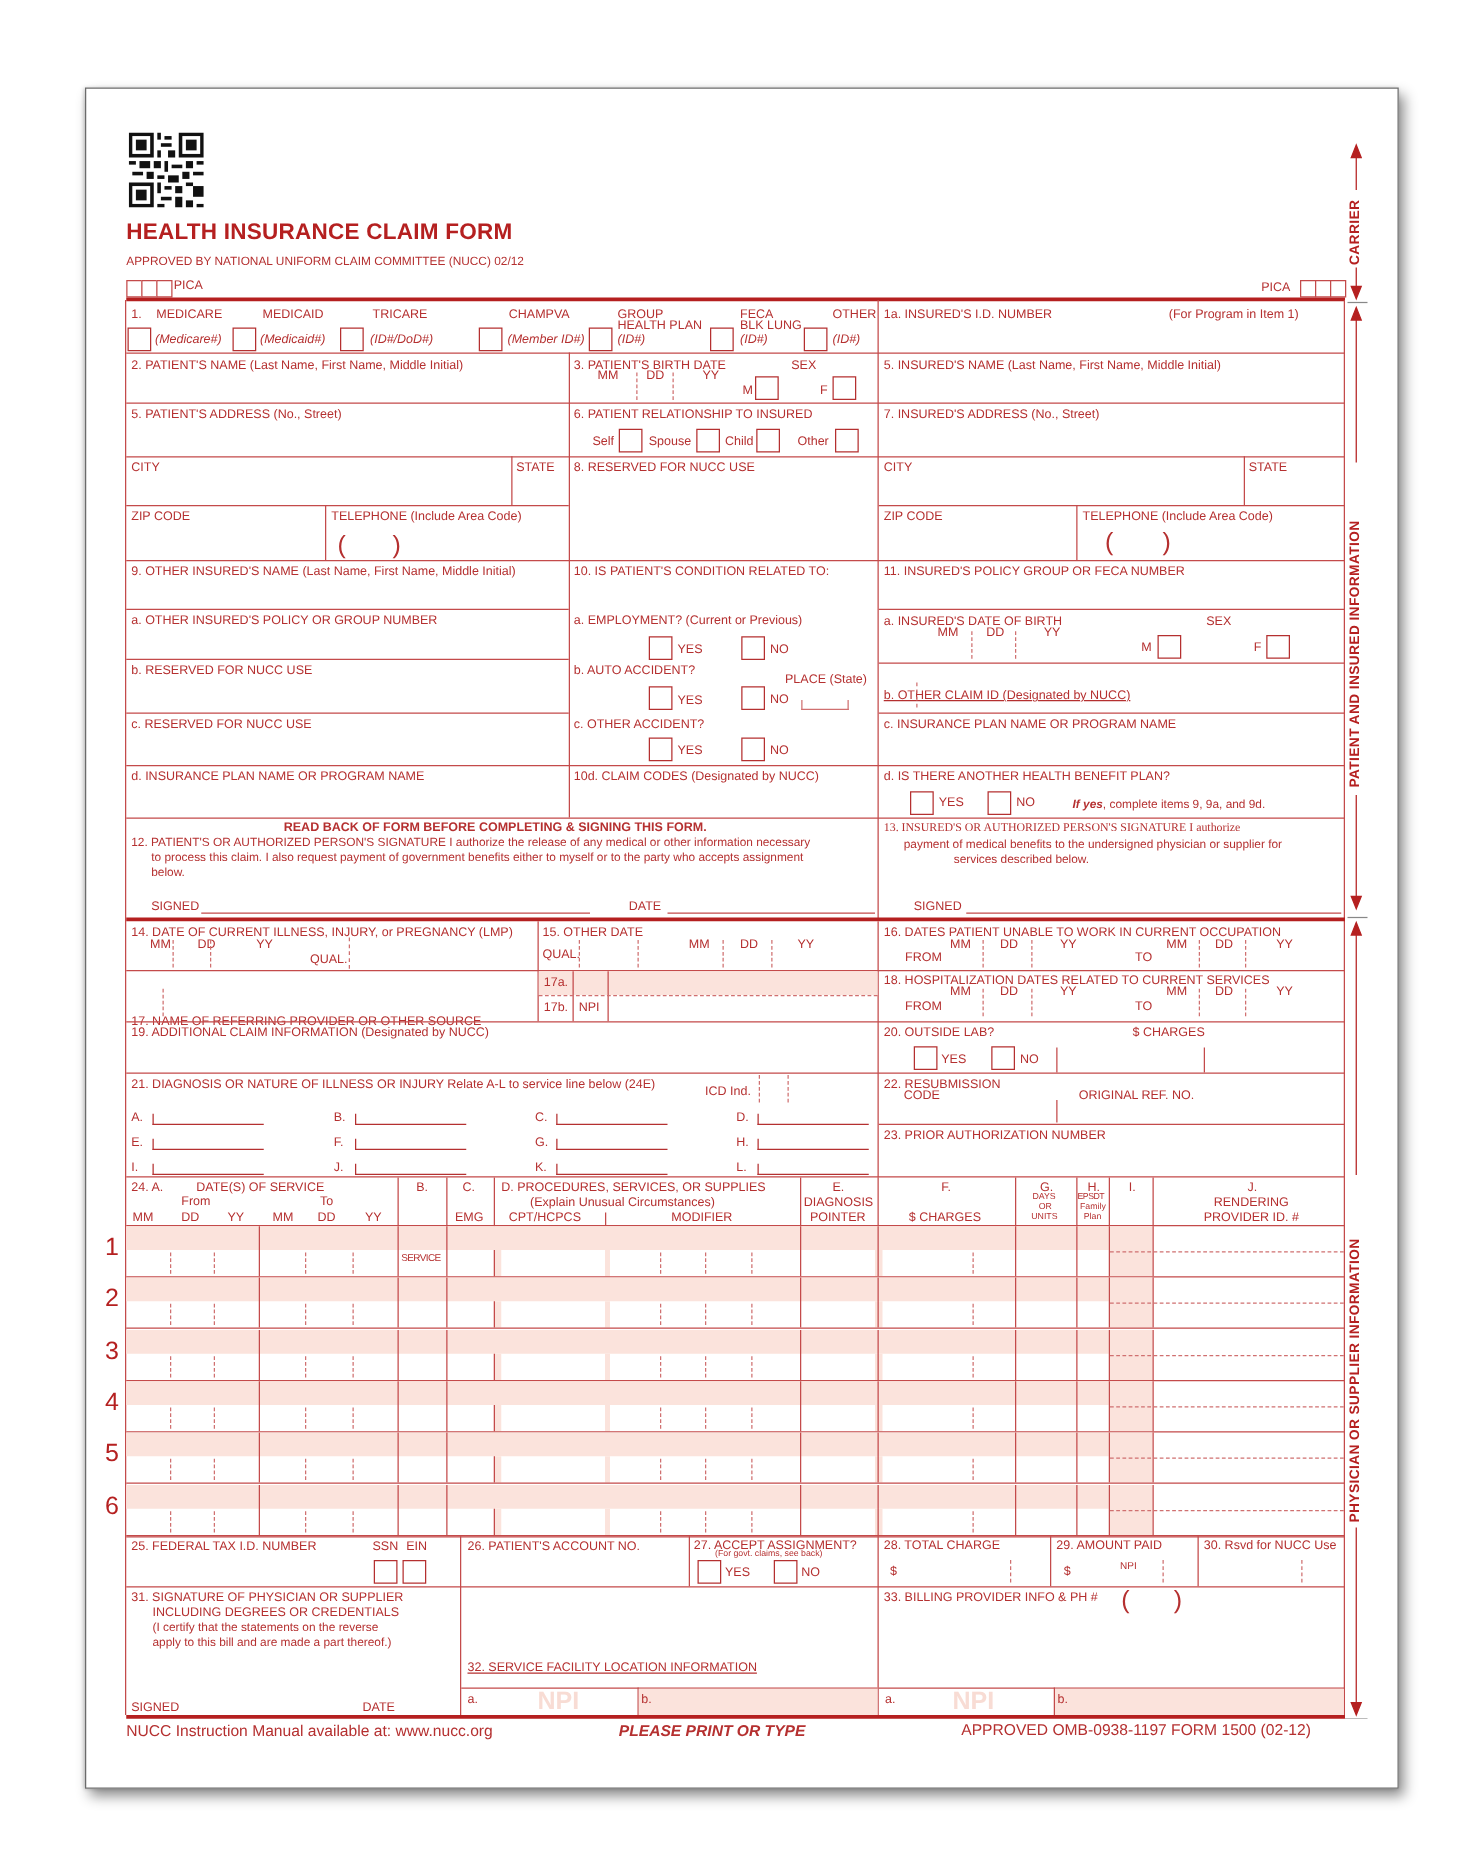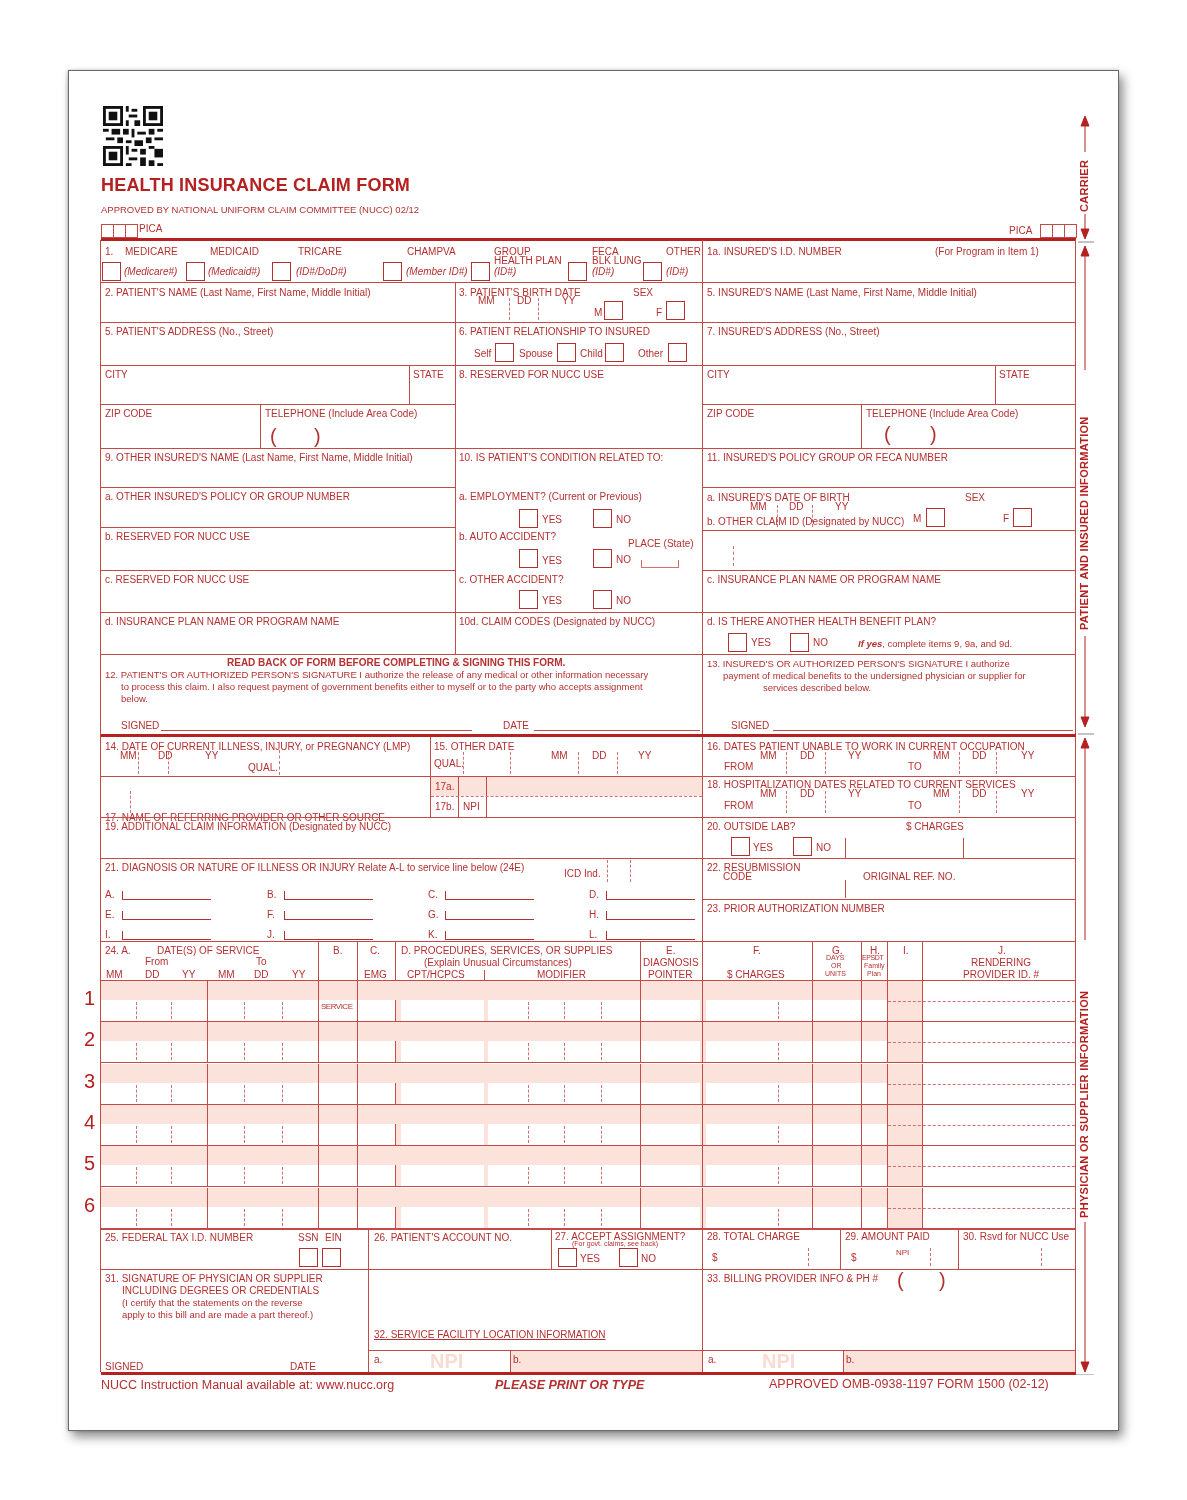--- a/index.html
+++ b/index.html
@@ -223,21 +223,21 @@
 <div class="hl" style="left:703px;top:530px;width:373px;"></div>
 
 <div class="t" style="left:105px;top:531px;">b. RESERVED FOR NUCC USE</div>
 <div class="t" style="left:459px;top:531px;">b. AUTO ACCIDENT?</div>
 <div class="t" style="left:628px;top:538px;">PLACE (State)</div>
 <div class="cb" style="left:519px;top:549px;"></div>
 <div class="t" style="left:542px;top:555px;">YES</div>
 <div class="cb" style="left:593px;top:549px;"></div>
 <div class="t" style="left:616px;top:554px;">NO</div>
 <div class="abs" style="left:641px;top:560px;width:36px;height:7px;border-left:1px solid #d07070;border-right:1px solid #d07070;border-bottom:1px solid #d07070;"></div>
-<div class="t" style="left:707px;top:516px;">b. OTHER CLAIM ID (Designated by NUCC)</div>
+<div class="t" style="left:707px;top:551px;text-decoration:underline;">b. OTHER CLAIM ID (Designated by NUCC)</div>
 <div class="dv" style="left:733px;top:546px;height:20px;"></div>
 <div class="abs" style="left:703px;top:546px;width:372px;height:24px;"></div>
 
 <div class="hl" style="left:101px;top:570px;width:354px;"></div>
 <div class="hl" style="left:703px;top:570px;width:373px;"></div>
 
 <div class="t" style="left:105px;top:574px;">c. RESERVED FOR NUCC USE</div>
 <div class="t" style="left:459px;top:574px;">c. OTHER ACCIDENT?</div>
 <div class="cb" style="left:519px;top:590px;"></div>
 <div class="t" style="left:542px;top:595px;">YES</div>
@@ -262,21 +262,21 @@
 <div class="hl" style="left:101px;top:654px;width:975px;"></div>
 
 <div class="t" style="left:227px;top:657px;font-weight:bold;">READ BACK OF FORM BEFORE COMPLETING &amp; SIGNING THIS FORM.</div>
 <div class="t" style="left:105px;top:669px;font-size:9.5px;">12. PATIENT'S OR AUTHORIZED PERSON'S SIGNATURE  I authorize the release of any medical or other information necessary</div>
 <div class="t" style="left:121px;top:681px;font-size:9.5px;">to process this claim. I also request payment of government benefits either to myself or to the party who accepts assignment</div>
 <div class="t" style="left:121px;top:693px;font-size:9.5px;">below.</div>
 <div class="t" style="left:121px;top:720px;">SIGNED</div>
 <div class="hl" style="left:161px;top:730px;width:311px;"></div>
 <div class="t" style="left:503px;top:720px;">DATE</div>
 <div class="hl" style="left:534px;top:730px;width:166px;"></div>
-<div class="t" style="left:707px;top:658px;font-size:9.5px;">13. INSURED'S OR AUTHORIZED PERSON'S SIGNATURE I authorize</div>
+<div class="t" style="left:707px;top:658px;font-size:9.5px;font-family:Liberation Serif, serif;">13. INSURED'S OR AUTHORIZED PERSON'S SIGNATURE I authorize</div>
 <div class="t" style="left:723px;top:670px;font-size:9.5px;">payment of medical benefits to the undersigned physician or supplier for</div>
 <div class="t" style="left:723px;top:682px;font-size:9.5px;margin-left:40px;">services described below.</div>
 <div class="t" style="left:731px;top:720px;">SIGNED</div>
 <div class="hl" style="left:773px;top:730px;width:300px;"></div>
 
 <div class="hl thick" style="left:101px;top:734px;width:975px;height:3px;"></div>
 
 <div class="vl" style="left:430px;top:737px;height:80px;"></div>
 <div class="vl" style="left:702px;top:737px;height:205px;"></div>
 <div class="t" style="left:105px;top:741px;">14. DATE OF CURRENT ILLNESS, INJURY, or PREGNANCY (LMP)</div>

